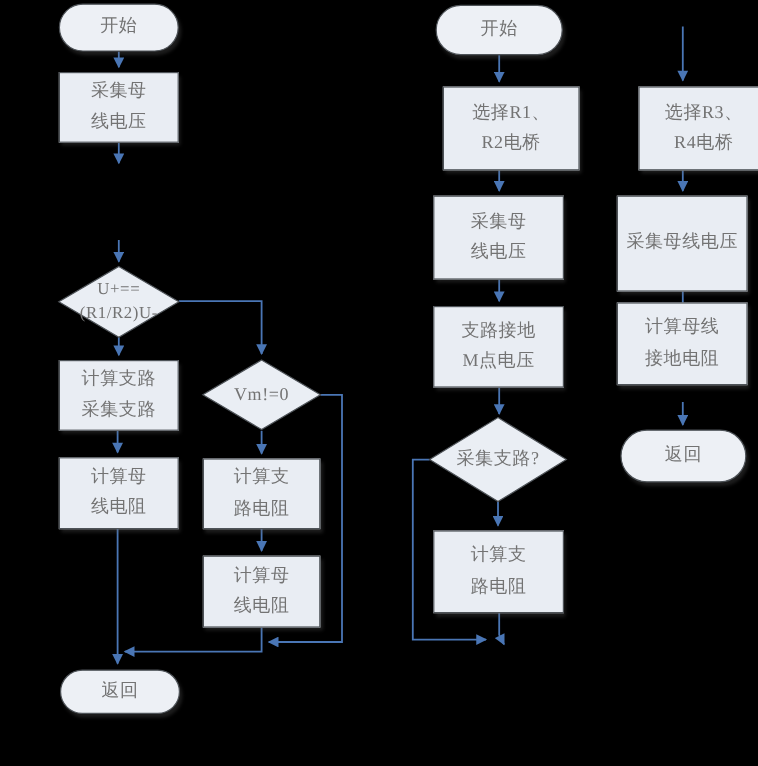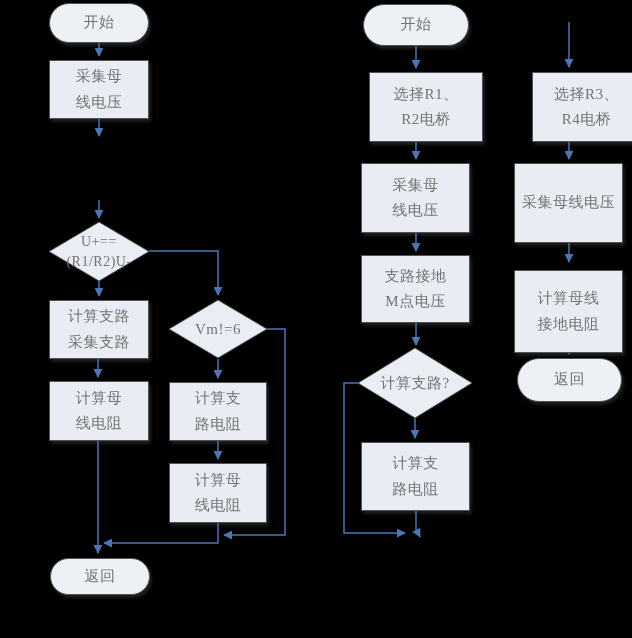--- a/index.html
+++ b/index.html
@@ -82,38 +82,38 @@
 
   <div class="node oval" style="left:49px;top:3px;width:100px;height:40px">开始</div>
   <div class="node box" style="left:49px;top:60px;width:100px;height:59px">采集母
 线电压</div>
   <div class="node diamond-label small" style="left:45px;top:222px;width:108px;height:59px">U+==
 (R1/R2)U-</div>
   <div class="node box" style="left:49px;top:300px;width:100px;height:59px">计算支路
 采集支路</div>
   <div class="node box" style="left:49px;top:381px;width:100px;height:60px">计算母
 线电阻</div>
-  <div class="node diamond-label" style="left:169px;top:300px;width:98px;height:58px">Vm!=6</div>
+  <div class="node diamond-label" style="left:169px;top:300px;width:98px;height:58px">Vm!=0</div>
   <div class="node box" style="left:169px;top:382px;width:98px;height:59px">计算支
 路电阻</div>
   <div class="node box" style="left:169px;top:463px;width:98px;height:60px">计算母
 线电阻</div>
   <div class="node oval" style="left:50px;top:558px;width:100px;height:37px">返回</div>
 
   <div class="node oval" style="left:363px;top:4px;width:106px;height:42px">开始</div>
   <div class="node box" style="left:369px;top:72px;width:114px;height:70px">选择R1、
 R2电桥</div>
   <div class="node box" style="left:361px;top:163px;width:109px;height:70px">采集母
 线电压</div>
   <div class="node box" style="left:361px;top:255px;width:109px;height:68px">支路接地
 M点电压</div>
-  <div class="node diamond-label" style="left:358px;top:348px;width:114px;height:70px">计算支路?</div>
+  <div class="node diamond-label" style="left:358px;top:348px;width:114px;height:70px">采集支路?</div>
   <div class="node box" style="left:361px;top:442px;width:109px;height:69px">计算支
 路电阻</div>
 
   <div class="node box" style="left:532px;top:72px;width:109px;height:70px">选择R3、
 R4电桥</div>
   <div class="node box" style="left:514px;top:163px;width:109px;height:80px">采集母线电压</div>
-  <div class="node box" style="left:514px;top:270px;width:109px;height:83px">计算母线
+  <div class="node box" style="left:514px;top:252px;width:109px;height:69px">计算母线
 接地电阻</div>
   <div class="node oval" style="left:517px;top:358px;width:105px;height:44px">返回</div>
 
 </div>
 
 </body></html>

